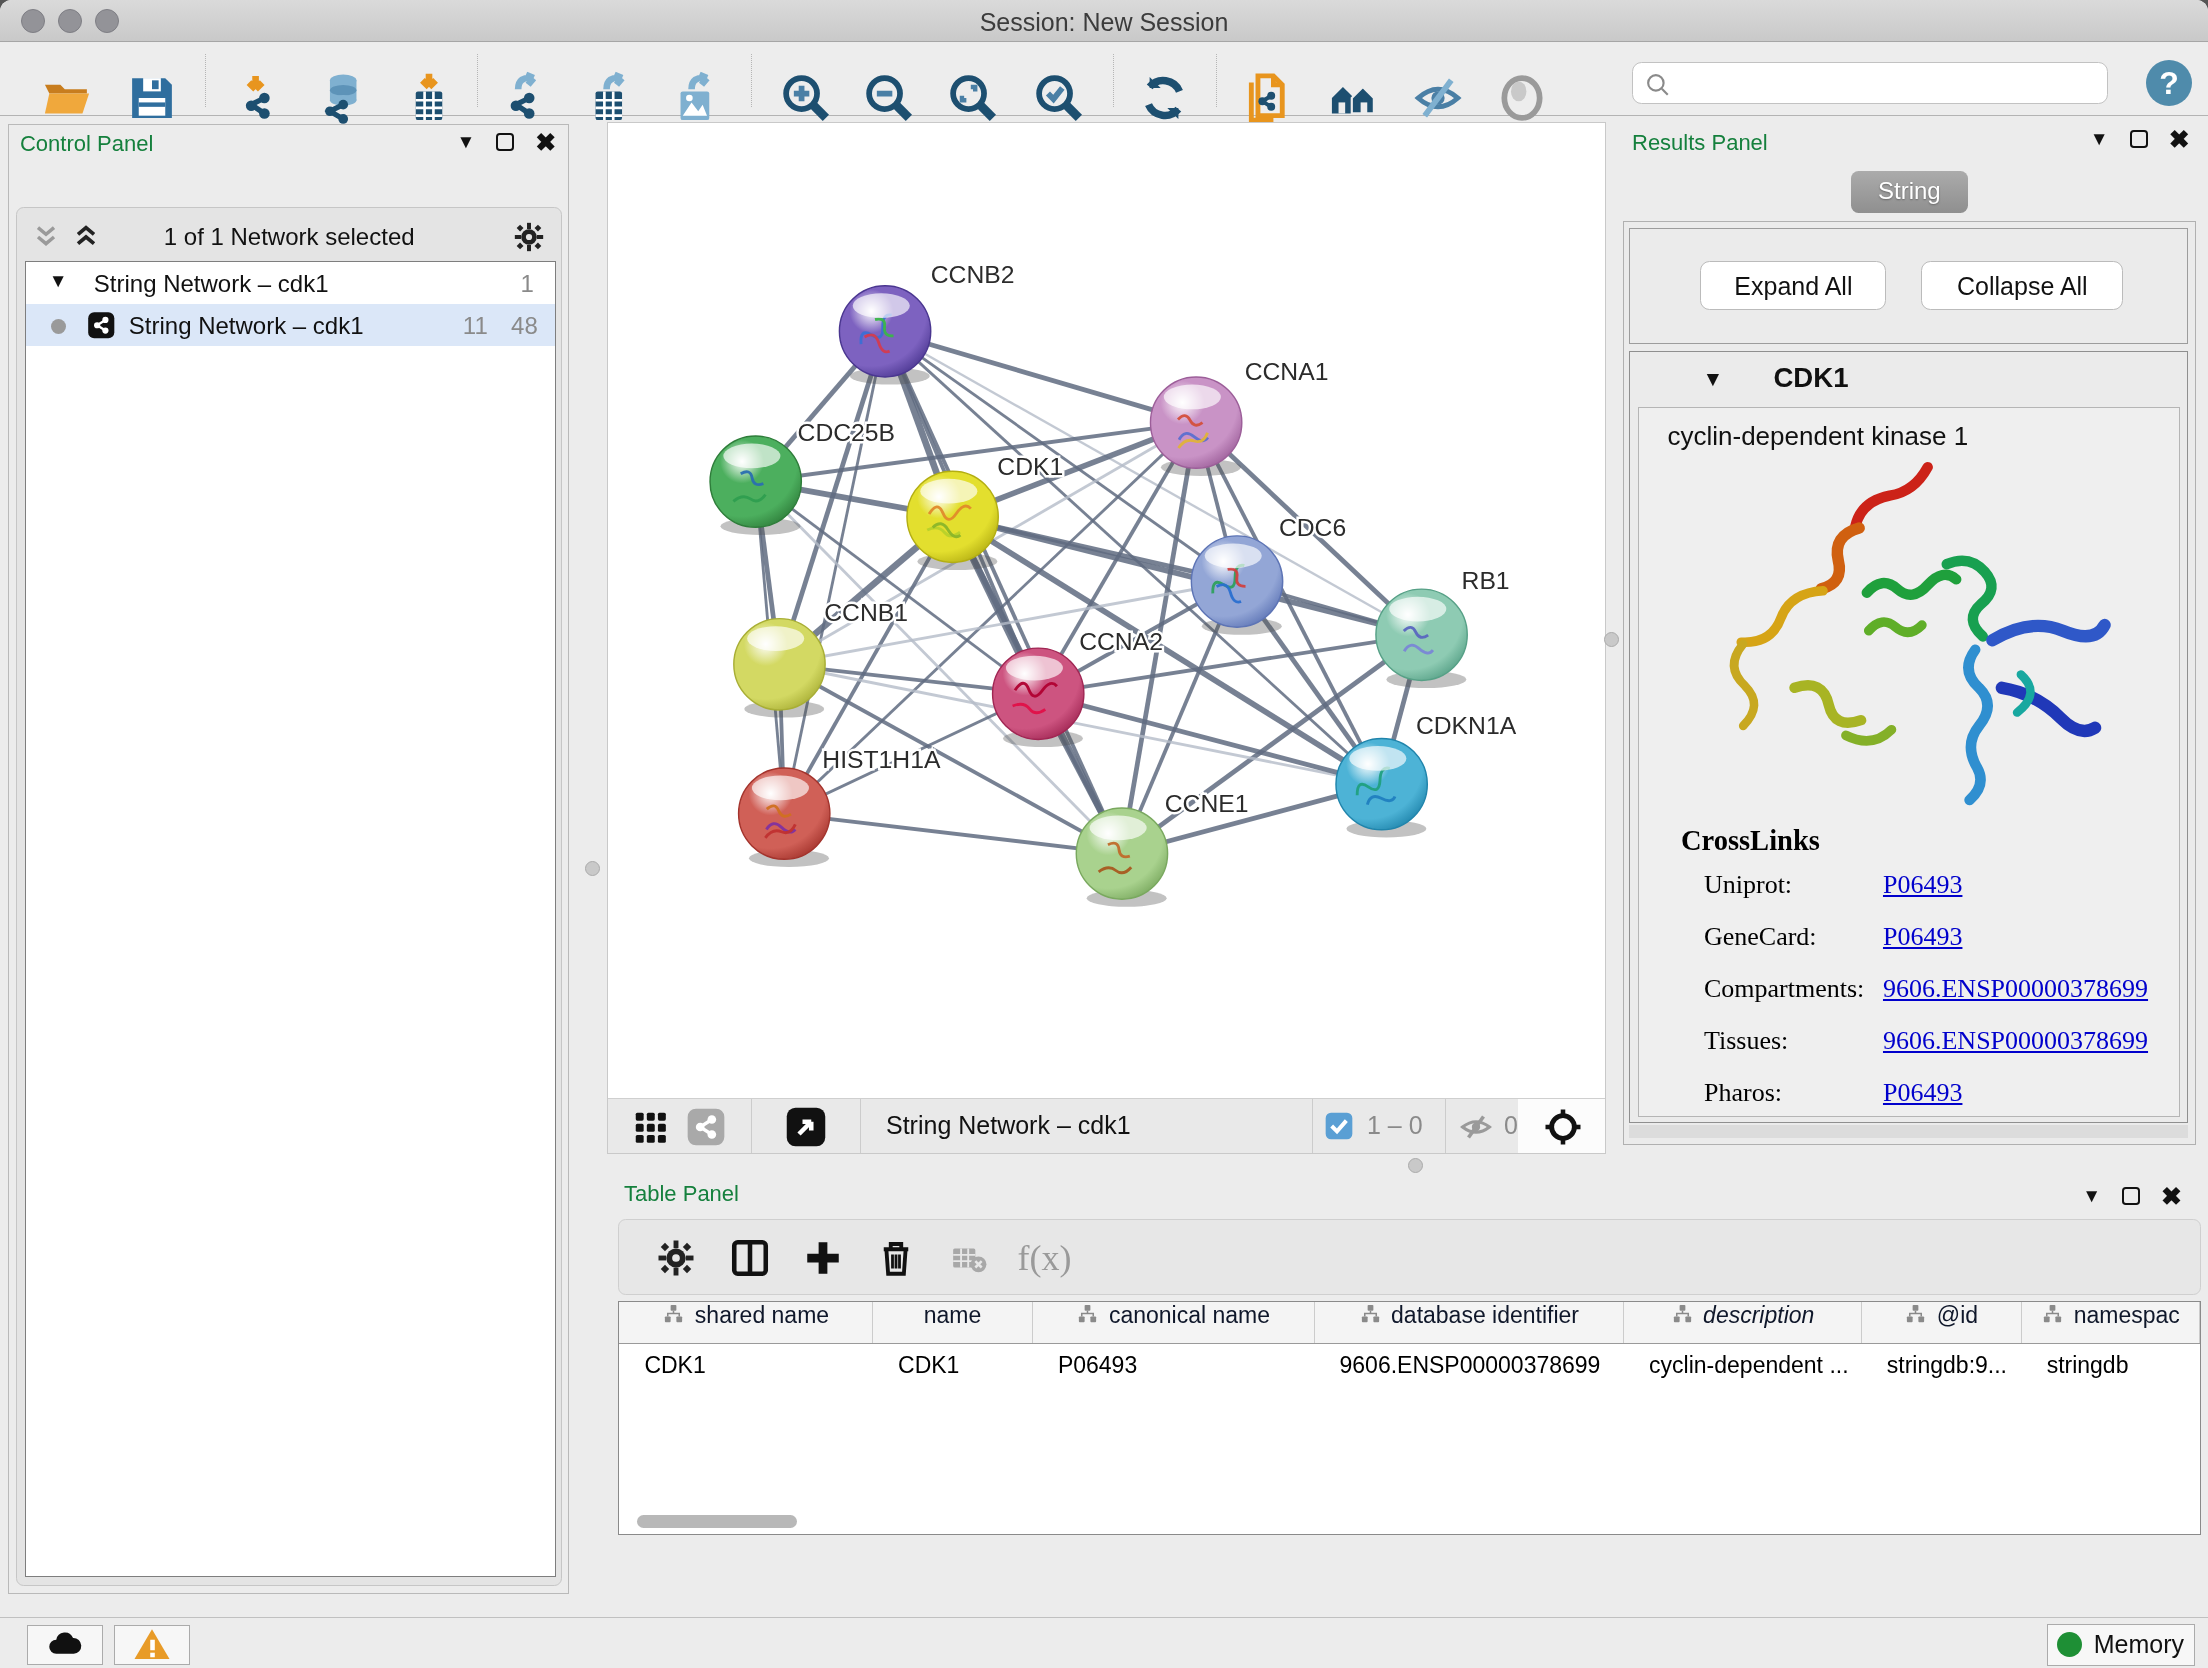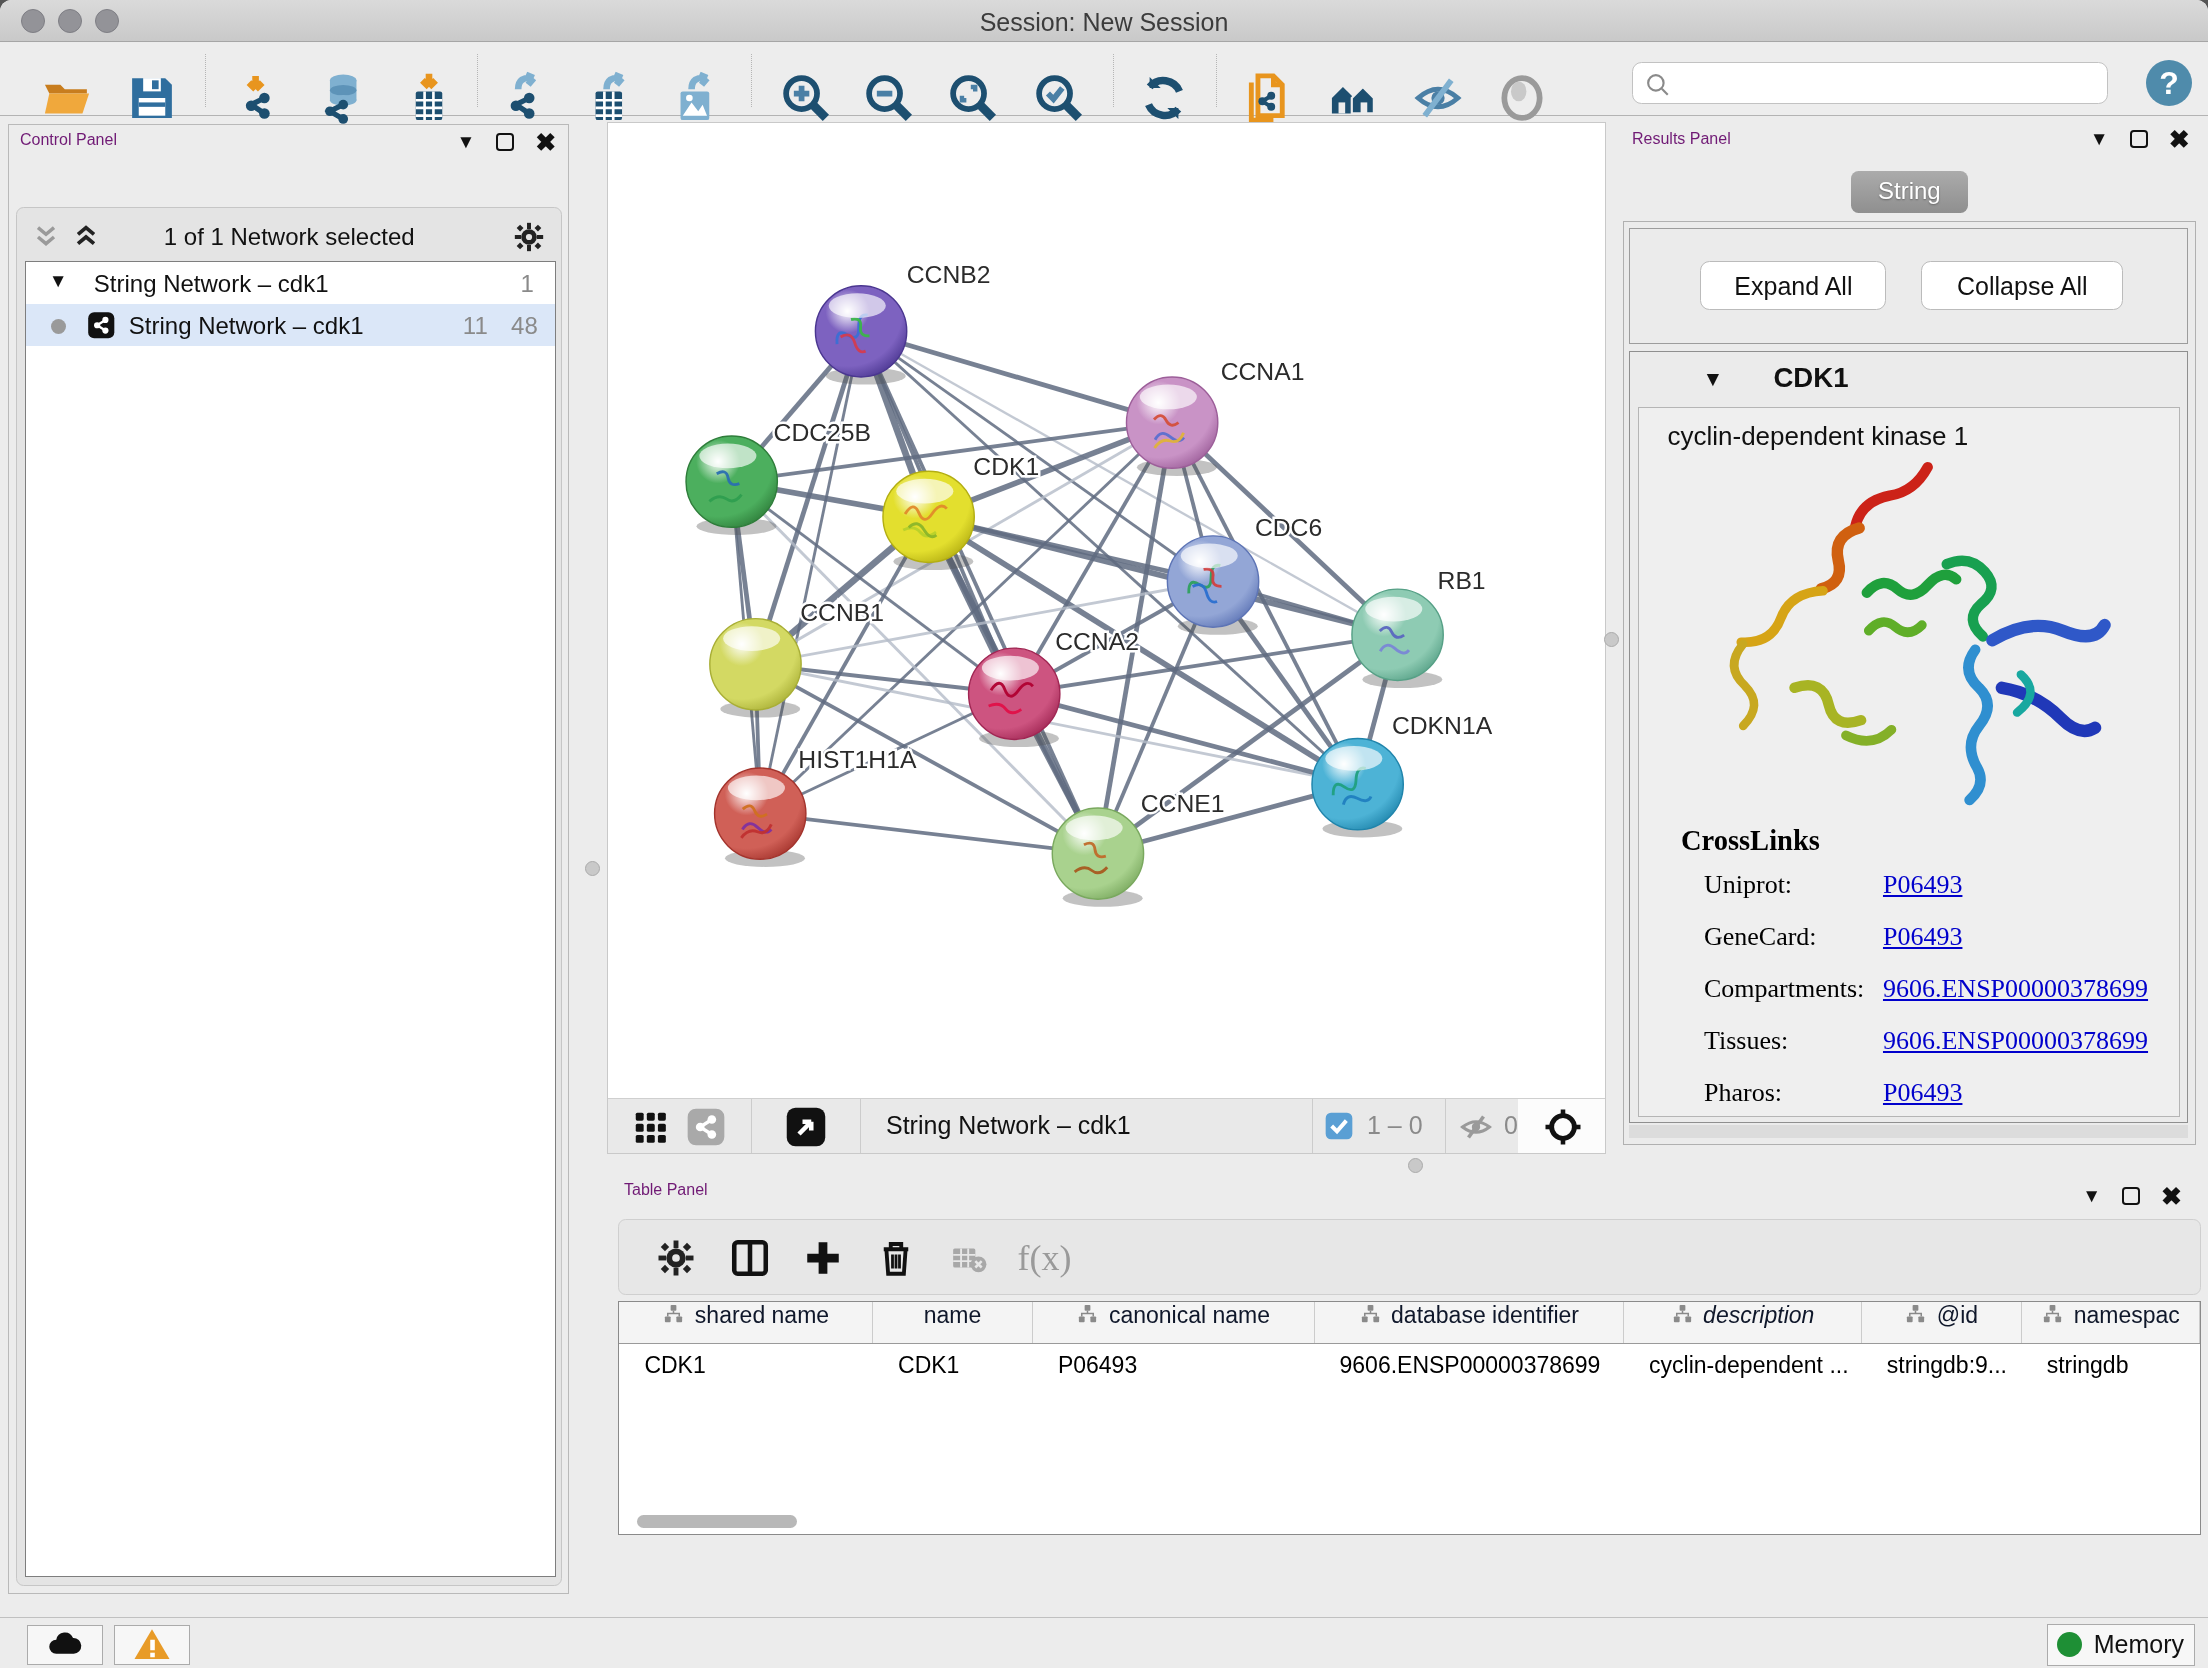--- a/index.html
+++ b/index.html
@@ -17,21 +17,21 @@
   .toolbar{position:absolute;left:0;top:43px;width:100%;height:73px;background:#ededed;
     border-bottom:1px solid #b3b3b3;}
   .tool{position:absolute;top:55px;transform:translate(-50%,-50%);width:53px;height:53px;}
   .tsep{position:absolute;top:11.4px;height:53px;border-left:1.9px dotted #b5b5b5;}
   .searchbox{position:absolute;left:1632px;top:19px;width:476px;height:42px;background:#fff;
     border:1.9px solid #c2c2c2;border-radius:9.5px;}
   .searchbox svg{position:absolute;left:11.4px;top:7.6px;}
   .helpbtn{position:absolute;left:2146px;top:17px;width:46px;height:46px;border-radius:50%;
     background:#4f8bab;color:#fff;font-size:32px;font-weight:bold;text-align:center;line-height:46px;}
   
-  .panel-title{font-size:16px;color:#701a75;}
+  .panel-title{font-size:22px;color:#15803d;}
   .ph-icons{position:absolute;top:0;right:11.4px;display:flex;gap:21px;align-items:center;height:34px;}
   .ph-caret{font-size:19px;color:#111;}
   .ph-box{width:18px;height:18px;border:2.4px solid #111;border-radius:3.8px;}
   .ph-x{font-size:25px;color:#111;font-weight:bold;line-height:18px;}
   
   .control-panel{position:absolute;left:7.6px;top:124px;width:561px;height:1470px;
     background:#ececec;border:1px solid #b9b9b9;}
   .cp-header{position:absolute;left:11.4px;top:5.7px;}
   .tabs-row{position:absolute;left:84px;top:42px;display:flex;}
   .tab{height:40px;padding:0 25px;background:#fff;border:1px solid #bdbdbd;border-bottom:none;
@@ -41,21 +41,21 @@
     border:1px solid #c6c6c6;border-radius:7.6px;}
   .tree-head{position:absolute;left:0;top:7.6px;width:100%;height:42px;}
   .tree-head .count{position:absolute;width:100%;text-align:center;top:7.6px;font-size:24px;color:#111;}
   .tree-list{position:absolute;left:7.6px;top:53px;width:531px;height:1316px;background:#fff;
     border:1px solid #7e7e7e;}
   .tree-row{position:relative;height:42px;font-size:24px;color:#111;}
   .tree-row.selected{background:#dbe7f8;}
   .tr-num{position:absolute;top:7.6px;color:#8a8a8a;}
   
   .net-panel{position:absolute;left:607px;top:122px;width:999px;height:1032px;background:#fff;
-    border:1px solid #c9c9c9;}
+    border:1px solid #c9c9c9;padding-left:24px;}
   .net-toolbar{position:absolute;left:0;bottom:0;width:100%;height:55px;background:#e9e9e9;
     border-top:1px solid #cfcfcf;}
   .nt-sep{position:absolute;top:0;height:54px;border-left:1px solid #cccccc;}
   .nt-label{position:absolute;left:278px;top:12.4px;font-size:25px;color:#111;}
   .nt-count{position:absolute;top:12.4px;font-size:25px;color:#8a8a8a;}
   .net-white-right{position:absolute;right:0;bottom:0;width:87px;height:54px;background:#fcfcfc;}
   
   .results-panel{position:absolute;left:1617px;top:122px;width:584px;height:1023px;background:#ececec;}
   .rp-header{position:absolute;left:15px;top:7.6px;}
   .string-tab{position:absolute;left:234px;top:49px;height:42px;padding:0 27px;

